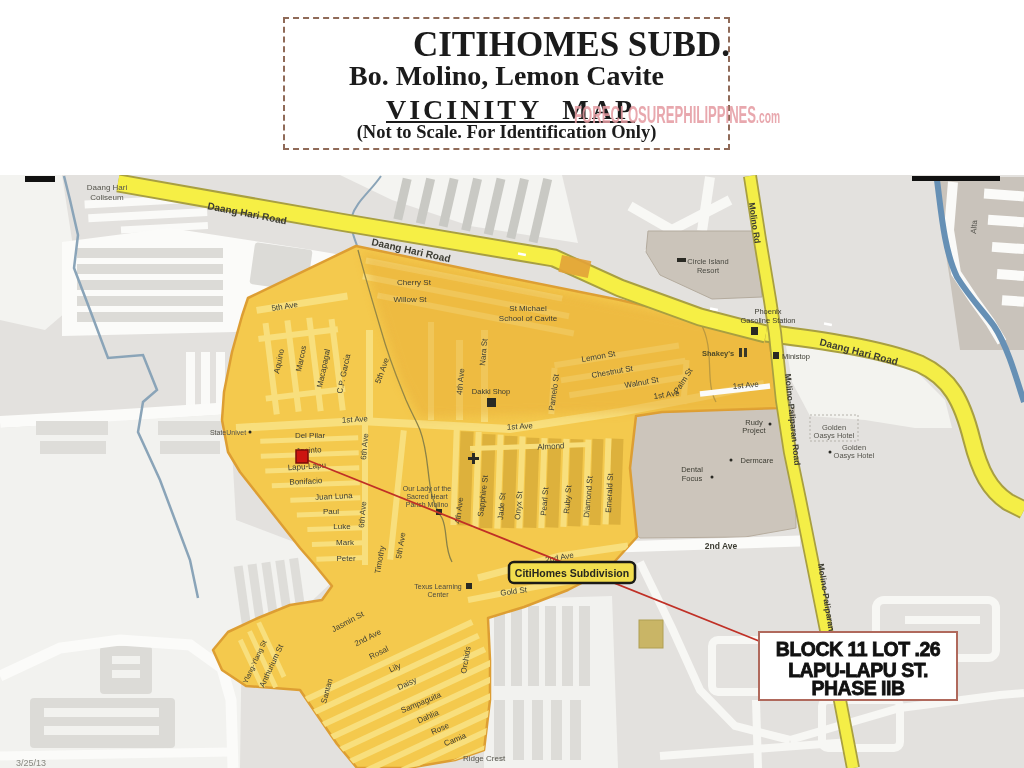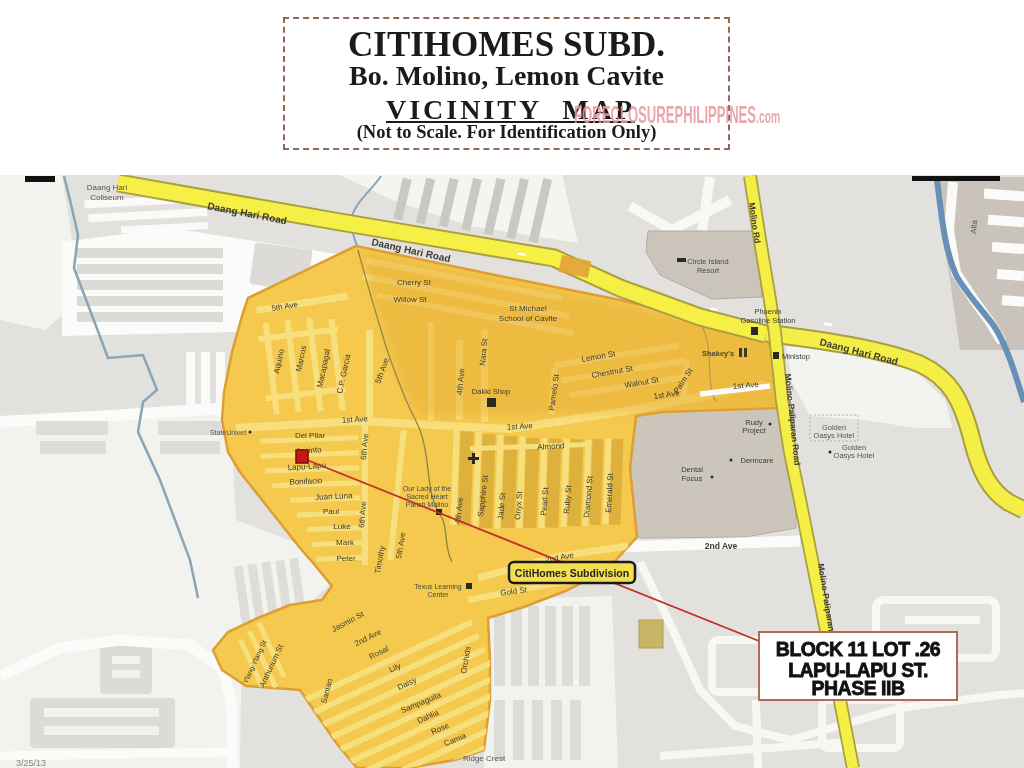--- a/index.html
+++ b/index.html
@@ -4,21 +4,21 @@
 <style>
   html,body{margin:0;padding:0;background:#ffffff;}
   body{width:1024px;height:768px;position:relative;overflow:hidden;font-family:"Liberation Sans",sans-serif;}
   .ser{font-family:"Liberation Serif",serif;font-weight:bold;color:#1b1b1b;}
 </style>
 </head>
 <body>
 
 <div style="position:absolute;left:283px;top:17px;width:443px;height:129px;border:2px dashed #8f6a58;"></div>
 
-<div class="ser" id="t1" style="position:absolute;left:283px;top:27px;width:447px;text-align:center;font-size:35px;line-height:35px;letter-spacing:0px;">CITIHOMES SUBD.</div>
+<div class="ser" id="t1" style="position:absolute;left:283px;top:27px;width:447px;text-align:right;font-size:35px;line-height:35px;letter-spacing:0px;">CITIHOMES SUBD.</div>
 
 <div class="ser" id="t2" style="position:absolute;left:283px;top:62px;width:447px;text-align:center;font-size:28px;line-height:28px;">Bo. Molino, Lemon Cavite</div>
 
 <div class="ser" id="t3" style="position:absolute;left:287px;top:96px;width:447px;text-align:center;font-size:28px;line-height:28px;letter-spacing:3px;text-decoration:underline;">VICINITY&nbsp;&nbsp;MAP</div>
 
 <div class="ser" id="t4" style="position:absolute;left:283px;top:123px;width:447px;text-align:center;font-size:18.5px;line-height:19px;">(Not to Scale. For Identification Only)</div>
 
 <div style="position:absolute;left:574px;top:104px;font-size:23px;line-height:23px;font-weight:bold;color:#e59aa1;opacity:0.85;transform:scaleX(0.57);transform-origin:0 0;white-space:nowrap;">FORECLOSUREPHILIPPINES<span style="font-size:18px;">.com</span></div>
 
 <svg id="map" width="1024" height="593" viewBox="0 175 1024 593" style="position:absolute;left:0;top:175px;" xmlns="http://www.w3.org/2000/svg">

